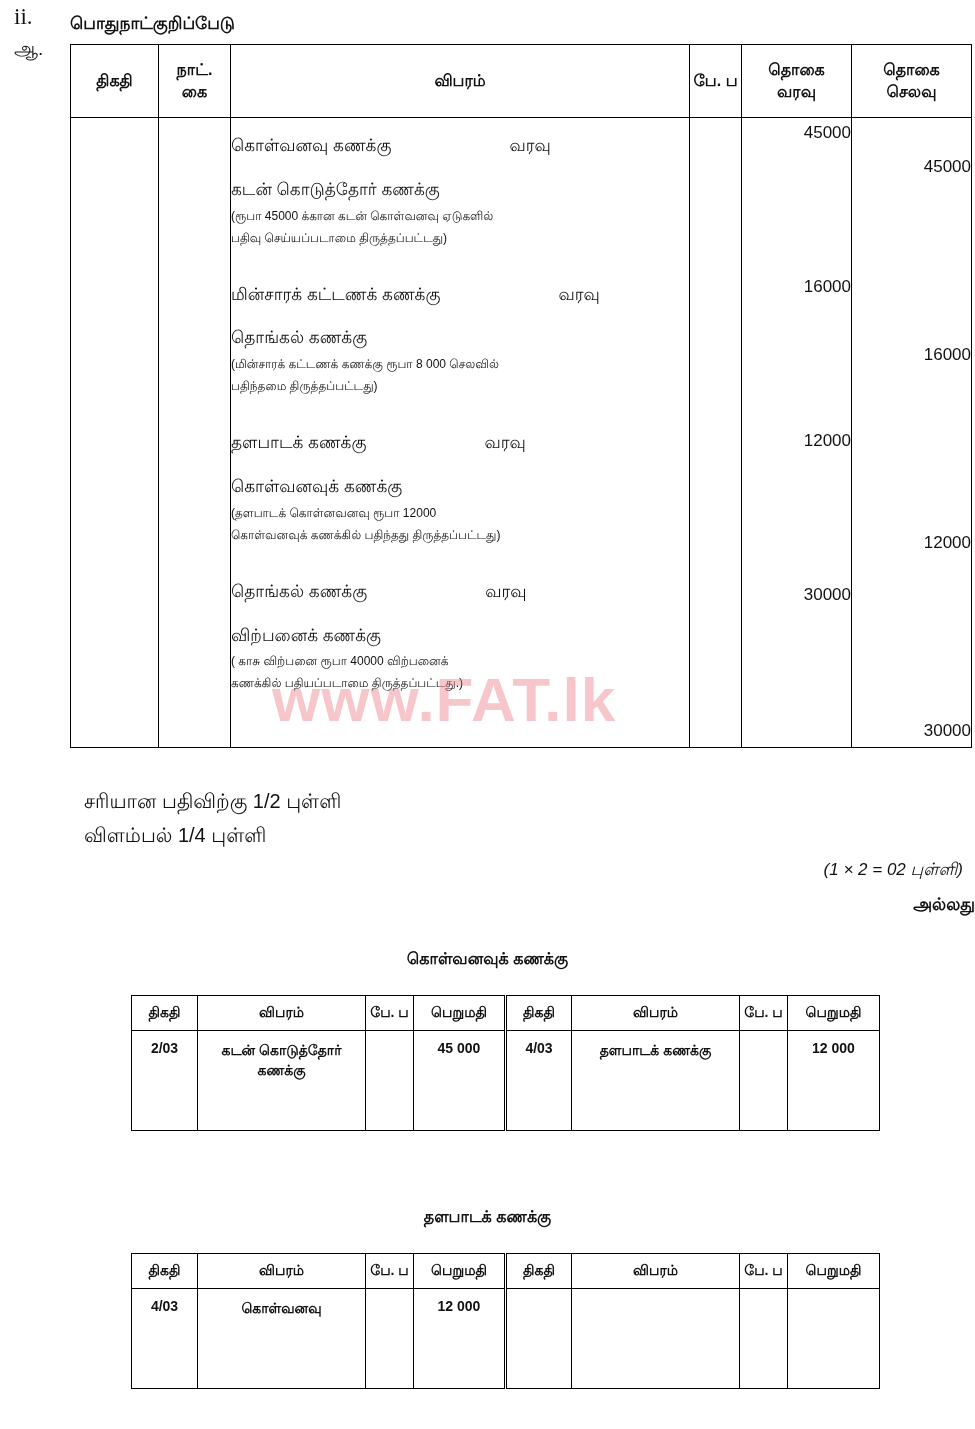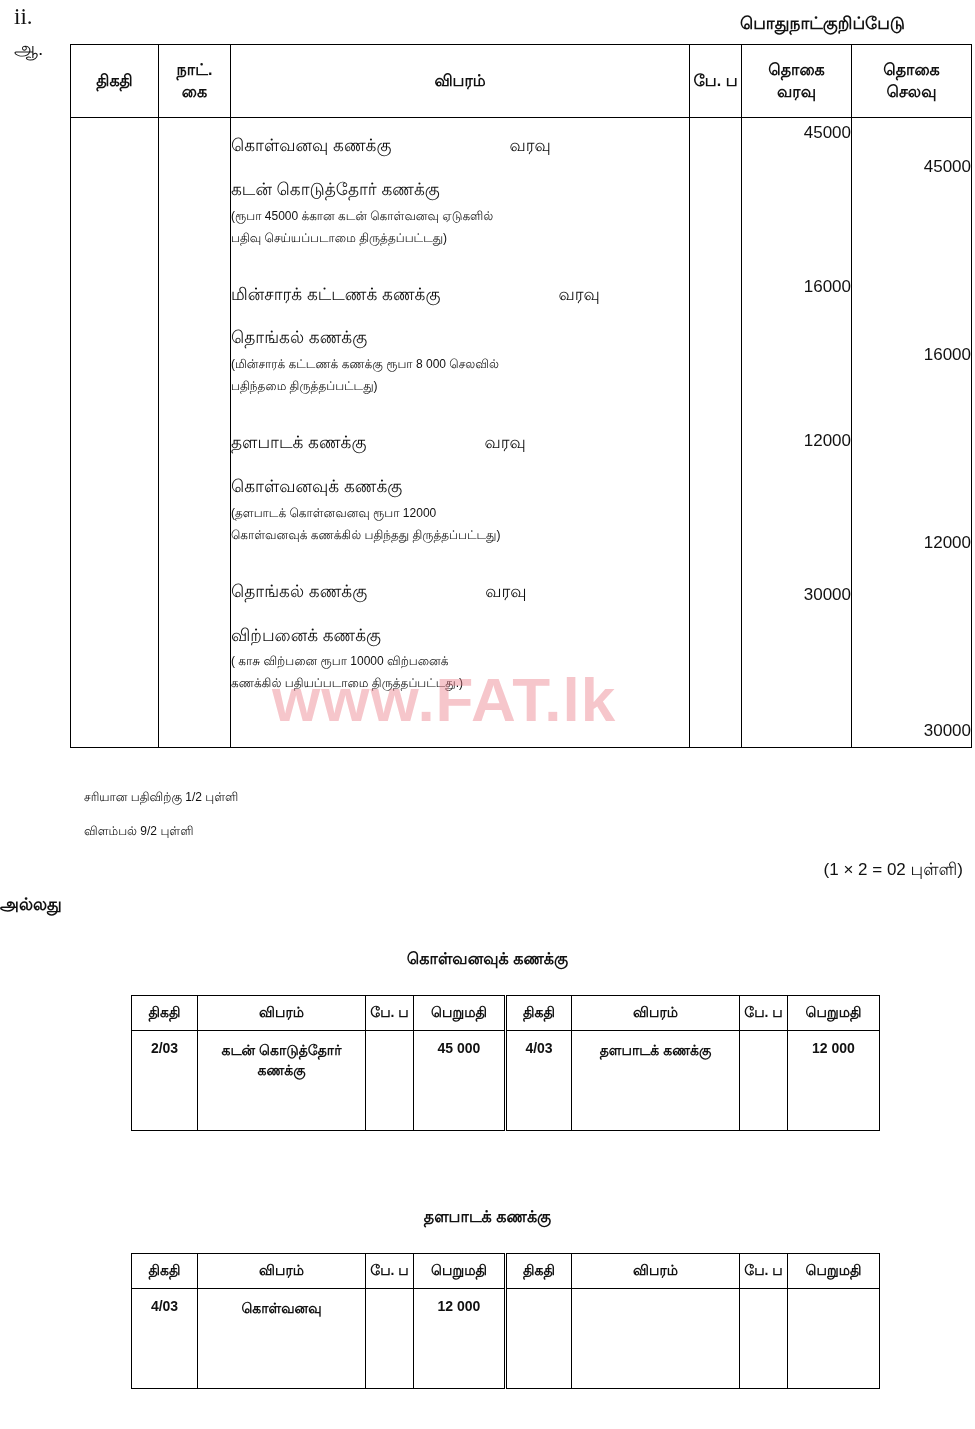--- a/index.html
+++ b/index.html
@@ -29,21 +29,21 @@
     position: absolute;
     left: 14px;
     top: 38px;
     font-family: "Liberation Sans", "DejaVu Sans", sans-serif;
     font-size: 19px;
     color: #111;
   }
 
   
   .heading {
-    text-align: right;
+    text-align: left;
     font-size: 17px;
     font-weight: bold;
     color: #111;
   }
   .journal-title {
     position: absolute;
     left: 70px;
     top: 14px;
     width: 835px;
   }
@@ -122,39 +122,40 @@
     line-height: 1.82;
     height: 154px;
     text-align: right;
   }
   .amt-block.cr { padding-top: 34px; }
   .amt-block.last { height: auto; }
 
   
   .note {
     position: absolute;
-    font-size: 12px;
+    font-size: 20px;
     color: #111;
     text-align: right;
   }
   .note-1 { left: 84px; top: 790px; }
   .note-2 { left: 84px; top: 824px; }
   .marks-line {
     position: absolute;
     right: 12px;
     top: 860px;
     font-size: 17px;
     color: #111;
+    font-style: italic;
   }
 
   .alt-heading {
     position: absolute;
     left: 0; right: 0;
     top: 895px;
-    text-align: left;
+    text-align: right;
     font-size: 17px;
     font-weight: bold;
   }
 
   
   .ledger-title {
     position: absolute;
     left: 0; right: 0;
     text-align: center;
     font-size: 16px;
@@ -299,21 +300,21 @@
             <div class="entry-narr">கொள்வனவுக் கணக்கில் பதிந்தது திருத்தப்பட்டது)</div>
           </div>
 
           <div class="entry">
             <div class="entry-line">
               <span class="acct">தொங்கல் கணக்கு</span><span class="side">வரவு</span>
             </div>
             <div class="entry-line">
               <span class="acct">விற்பனைக் கணக்கு</span>
             </div>
-            <div class="entry-narr justify-both">( காசு விற்பனை ரூபா 10000 விற்பனைக்</div>
+            <div class="entry-narr justify-both">( காசு விற்பனை ரூபா 40000 விற்பனைக்</div>
             <div class="entry-narr">கணக்கில் பதியப்படாமை திருத்தப்பட்டது.)</div>
           </div>
 
         </td>
         <td></td>
         <td class="amt-cell">
           <div class="amt-block">45000</div>
           <div class="amt-block">16000</div>
           <div class="amt-block">12000</div>
           <div class="amt-block last">30000</div>
@@ -325,21 +326,21 @@
           <div class="amt-block cr last">30000</div>
         </td>
       </tr>
     </tbody>
   </table>
 </div>
 
 <div class="watermark">www.FAT.lk</div>
 
 <div class="note note-1">சரியான பதிவிற்கு 1/2 புள்ளி</div>
-<div class="note note-2">விளம்பல் 9/2 புள்ளி</div>
+<div class="note note-2">விளம்பல் 1/4 புள்ளி</div>
 <div class="marks-line">(1 × 2 = 02 புள்ளி)</div>
 
 <div class="alt-heading">அல்லது</div>
 
 <div class="ledger-title t1">கொள்வனவுக் கணக்கு</div>
 <div class="ledger-wrap w1">
   <table class="ledger">
     <colgroup>
       <col class="lcol-date">
         <col class="lcol-part">

